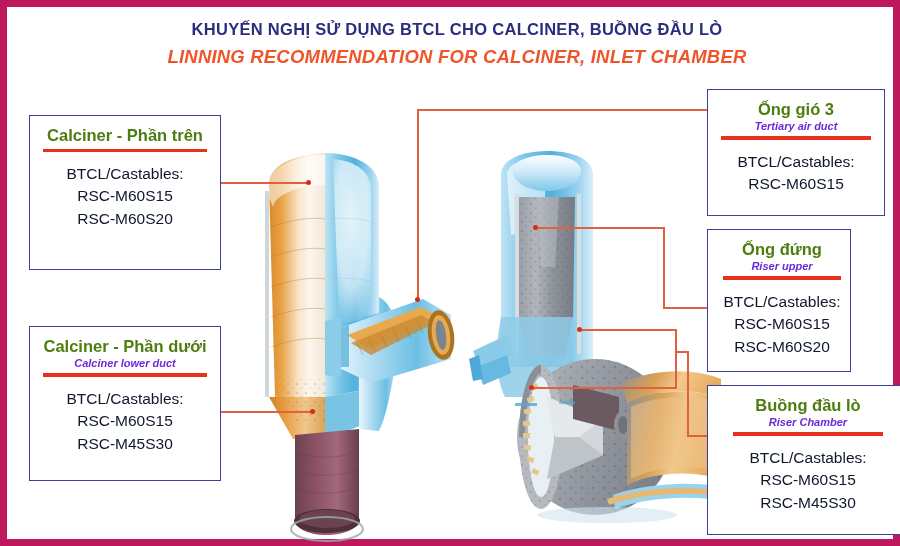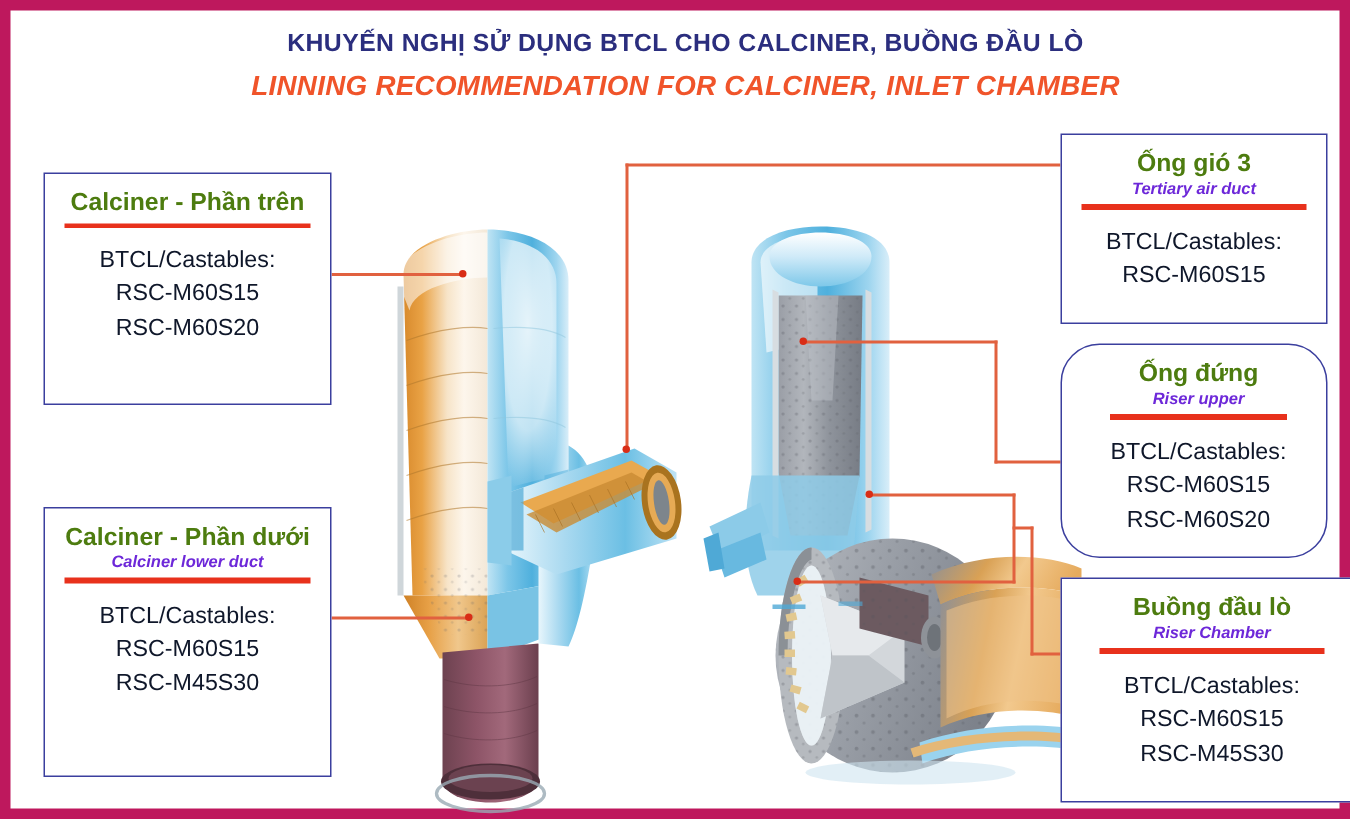--- a/index.html
+++ b/index.html
@@ -282,38 +282,38 @@
   <div class="lead-dot" style="left:522px;top:378px;"></div>
 
   <div class="callout" style="left:22px;top:108px;width:192px;height:155px;padding:9px 6px 0 6px;">
     <div class="c-vn">Calciner - Phần trên</div>
     <div class="c-rule" style="width:164px;"></div>
     <div class="c-mat lead">BTCL/Castables:</div>
     <div class="c-mat">RSC-M60S15</div>
     <div class="c-mat">RSC-M60S20</div>
   </div>
 
-  <div class="callout" style="left:22px;top:331px;width:192px;height:180px;padding:9px 6px 0 6px;">
+  <div class="callout" style="left:22px;top:319px;width:192px;height:155px;padding:9px 6px 0 6px;">
     <div class="c-vn">Calciner - Phần dưới</div>
     <div class="c-en">Calciner lower duct</div>
     <div class="c-rule" style="width:164px;"></div>
     <div class="c-mat lead">BTCL/Castables:</div>
     <div class="c-mat">RSC-M60S15</div>
     <div class="c-mat">RSC-M45S30</div>
   </div>
 
   <div class="callout" style="left:700px;top:82px;width:178px;height:127px;padding:9px 6px 0 6px;">
     <div class="c-vn">Ống gió 3</div>
     <div class="c-en">Tertiary air duct</div>
     <div class="c-rule" style="width:150px;"></div>
     <div class="c-mat lead">BTCL/Castables:</div>
     <div class="c-mat">RSC-M60S15</div>
   </div>
 
-  <div class="callout" style="left:700px;top:222px;width:178px;height:143px;padding:9px 0 0 6px;border-radius:26px;">
+  <div class="callout" style="left:700px;top:222px;width:144px;height:143px;padding:9px 0 0 6px;">
     <div class="c-vn">Ống đứng</div>
     <div class="c-en">Riser upper</div>
     <div class="c-rule" style="width:118px;"></div>
     <div class="c-mat lead">BTCL/Castables:</div>
     <div class="c-mat">RSC-M60S15</div>
     <div class="c-mat">RSC-M60S20</div>
   </div>
 
   <div class="callout" style="left:700px;top:378px;width:202px;height:150px;padding:9px 6px 0 6px;">
     <div class="c-vn">Buồng đầu lò</div>

